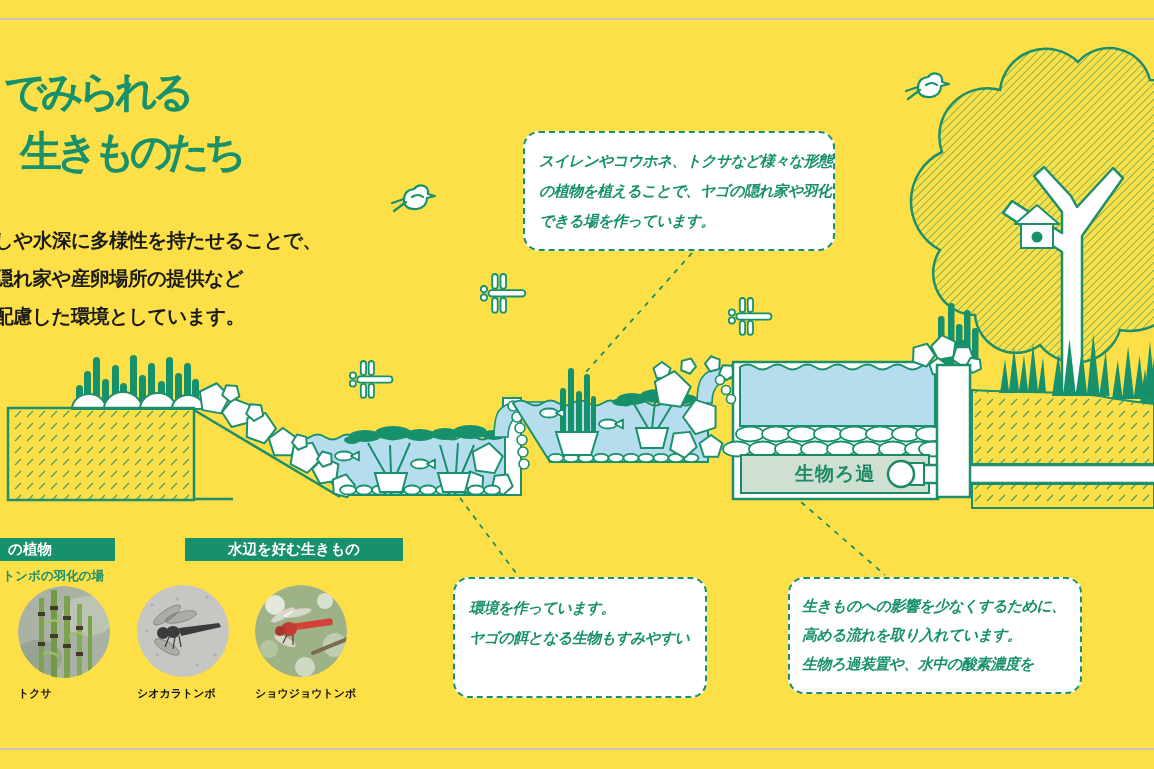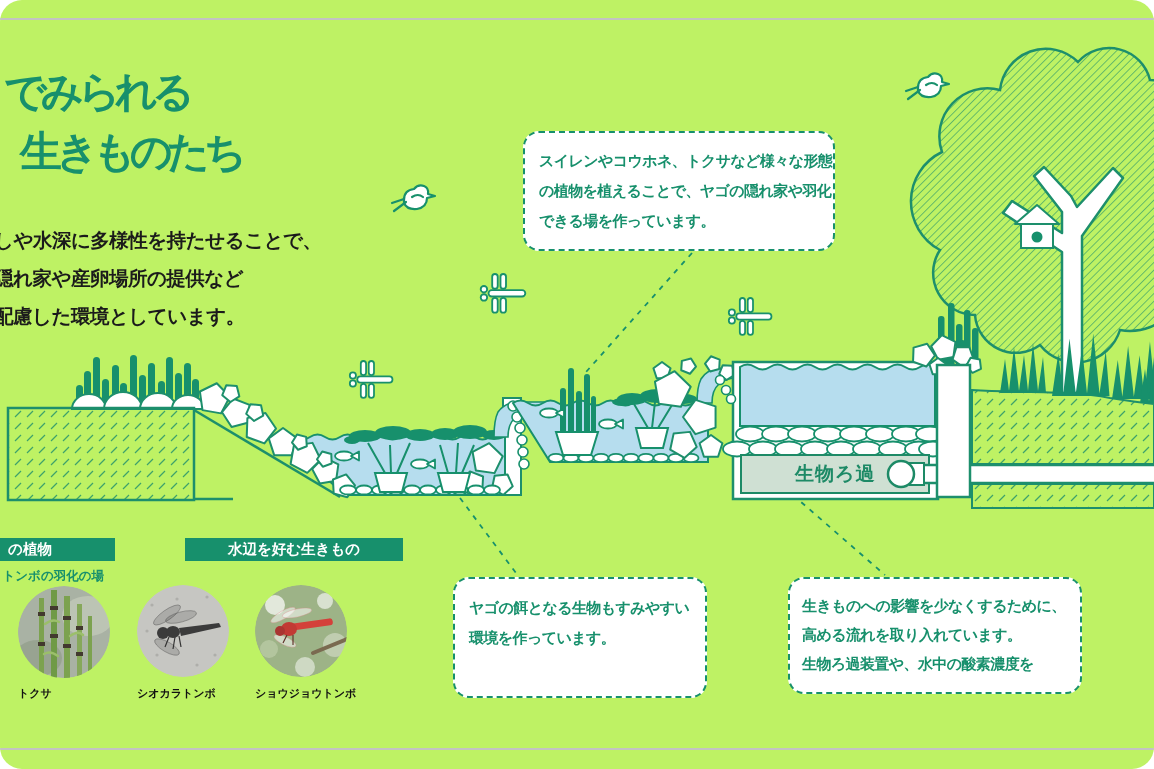--- a/index.html
+++ b/index.html
@@ -1,28 +1,28 @@
 <!DOCTYPE html>
 <html><head>
 <meta charset="utf-8">
 <style>
   html,body{margin:0;padding:0;background:#ffffff;}
-  #stage{position:relative;width:1154px;height:769px;background:#bef264;overflow:hidden;
-         font-family:"Liberation Sans","DejaVu Sans",sans-serif;border-radius:22px;}
+  #stage{position:relative;width:1154px;height:769px;background:#fde047;overflow:hidden;
+         font-family:"Liberation Sans","DejaVu Sans",sans-serif;}
   .rule{position:absolute;left:0;width:1154px;height:2px;background:#c3c3c3;}
   #illustration{position:absolute;left:0;top:0;z-index:1;}
   
   .title{position:absolute;left:4px;top:62px;z-index:3;color:#17906c;font-weight:bold;
          font-size:42px;line-height:60px;letter-spacing:-6px;white-space:nowrap;}
   .title .l2{margin-left:16px;}
   .intro{position:absolute;left:-6px;top:221px;z-index:3;color:#1b1b1b;font-weight:bold;
          font-size:19.5px;line-height:38px;letter-spacing:-0.5px;white-space:nowrap;}
   .callout{position:absolute;z-index:4;background:#fff;border:2px dashed #17906c;border-radius:16px;
            color:#17906c;font-weight:bold;font-size:15px;line-height:30px;letter-spacing:-0.6px;
-           white-space:nowrap;box-sizing:border-box;}
+           white-space:nowrap;box-sizing:border-box;font-style:italic;}
   #callout-plants{left:523px;top:131px;width:312px;height:120px;padding:13px 14px;}
   #callout-pond-bottom{left:453px;top:577px;width:254px;height:121px;padding:14px 14px;}
   #callout-filtration{left:788px;top:577px;width:294px;height:117px;padding:12px 12px;line-height:29px;}
   #bio-filter-label{position:absolute;left:795px;top:461px;z-index:3;color:#1d8a66;font-weight:bold;
                     font-size:19px;letter-spacing:1px;white-space:nowrap;}
   .bar{position:absolute;top:538px;height:23px;z-index:3;background:#17906c;color:#fff;
        font-weight:bold;font-size:14.5px;line-height:23px;text-align:center;white-space:nowrap;}
   #bar-plants{left:-55px;width:170px;}
   #bar-creatures{left:137px;width:218px;margin-left:48px;}
   #plants-note{position:absolute;left:-10px;top:568px;z-index:3;color:#17906c;font-weight:bold;
@@ -318,22 +318,22 @@
     <div>配慮した環境としています。</div>
   </div>
 
   <div class="callout" id="callout-plants">
     <div>スイレンやコウホネ、トクサなど様々な形態</div>
     <div>の植物を植えることで、ヤゴの隠れ家や羽化</div>
     <div>できる場を作っています。</div>
   </div>
 
   <div class="callout" id="callout-pond-bottom">
+    <div>環境を作っています。</div>
     <div>ヤゴの餌となる生物もすみやすい</div>
-    <div>環境を作っています。</div>
   </div>
 
   <div class="callout" id="callout-filtration">
     <div>生きものへの影響を少なくするために、</div>
     <div>高める流れを取り入れています。</div>
     <div>生物ろ過装置や、水中の酸素濃度を</div>
   </div>
 
   <div id="bio-filter-label">生物ろ過</div>
 

